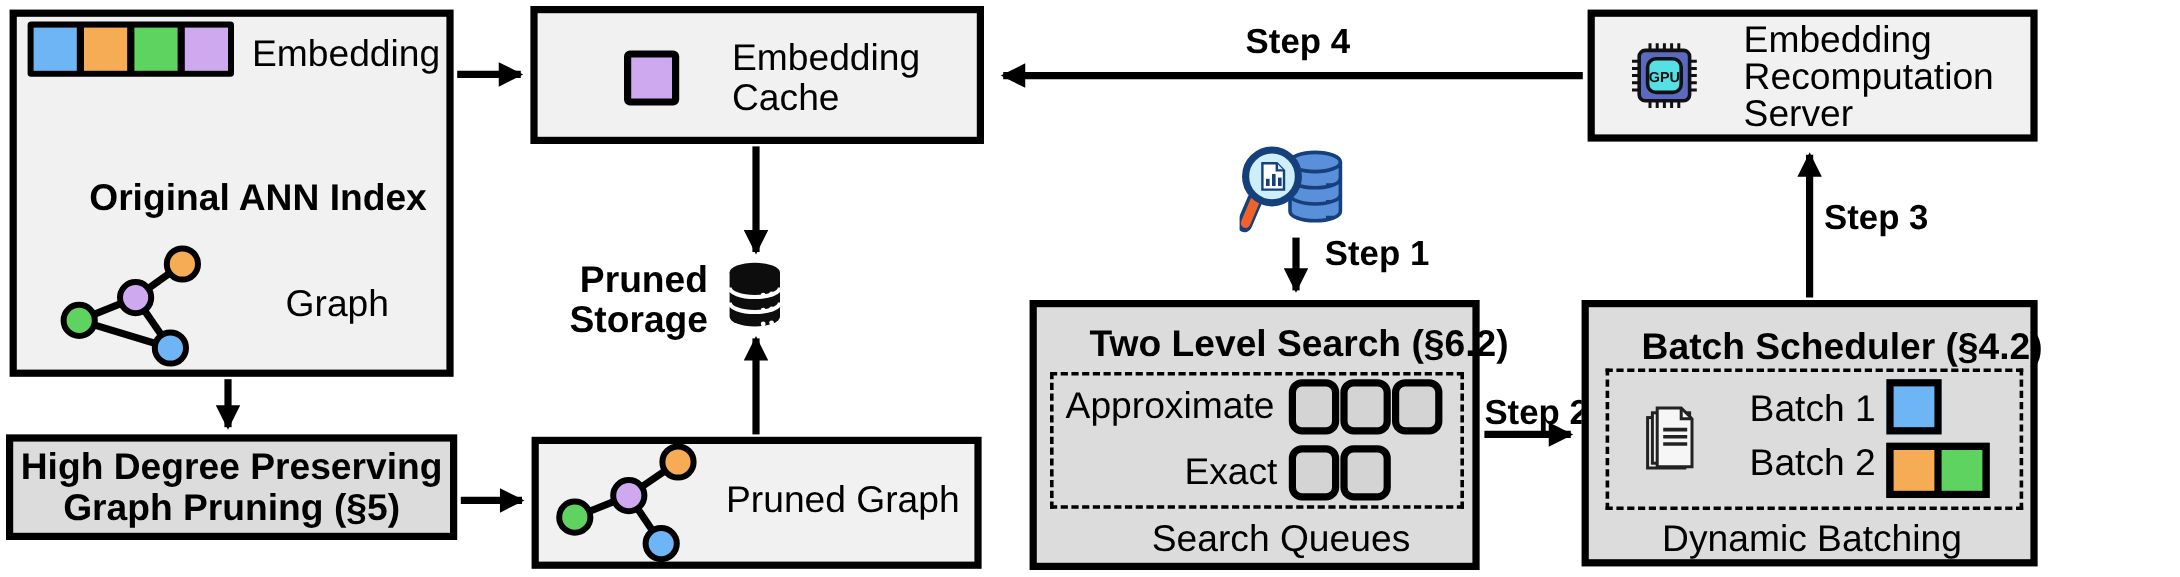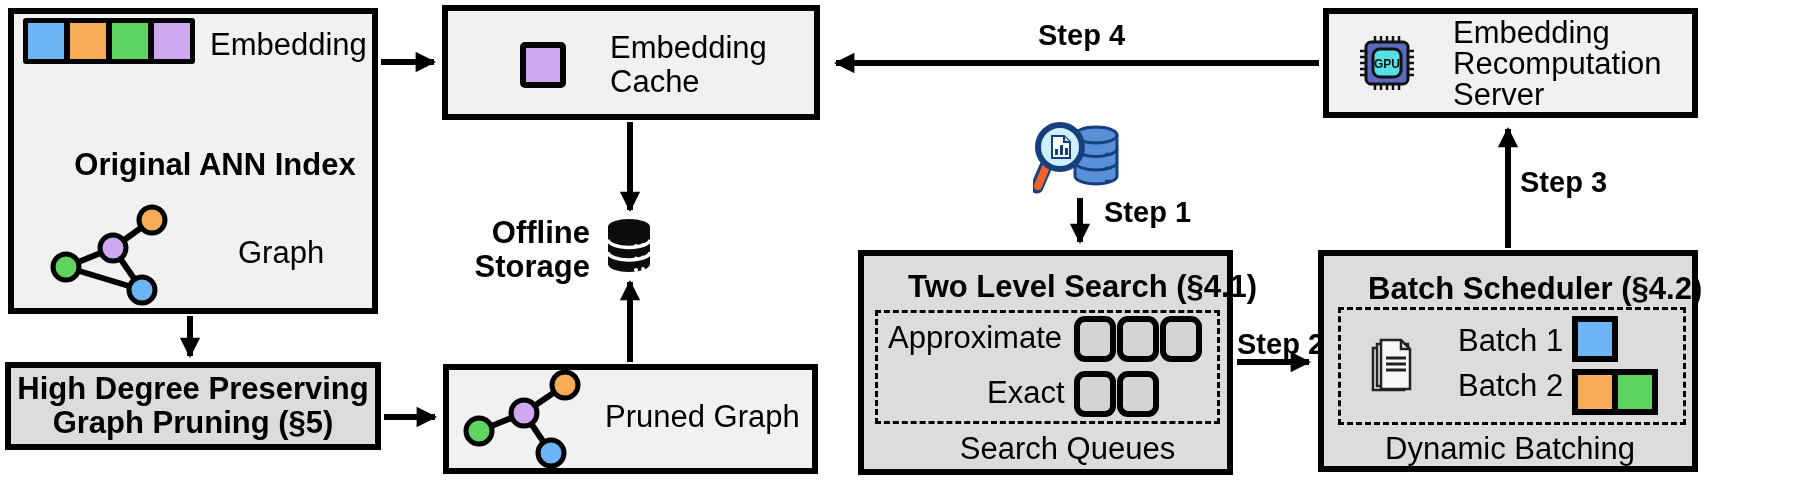--- a/index.html
+++ b/index.html
@@ -65,21 +65,21 @@
 
   <div class="box light" style="left:442px;top:5px;width:378px;height:115px;">
     <div class="a cacheSq" style="left:72px;top:31px;"></div>
     <div class="a" style="left:162px;top:20px;">
       <div class="t">Embedding</div>
       <div class="t">Cache</div>
     </div>
   </div>
 
   <div class="a t b" style="left:455px;top:216px;width:135px;text-align:right;">
-    <div>Offline</div>
+    <div>Pruned</div>
     <div>Storage</div>
   </div>
   <svg class="a" style="left:605px;top:218px;" width="50" height="56" viewBox="0 0 50 56">
     <path d="M3 9 L3 46 A21 8 0 0 0 45 46 L45 9 Z" fill="#0d0d0d"></path>
     <ellipse cx="24" cy="9" rx="21" ry="8" fill="#0d0d0d"></ellipse>
     <path d="M3 21.5 A21 8 0 0 0 45 21.5" stroke="#fff" stroke-width="3.5" fill="none"></path>
     <path d="M3 34 A21 8 0 0 0 45 34" stroke="#fff" stroke-width="3.5" fill="none"></path>
     <g fill="#fff">
       <circle cx="31" cy="28" r="2"></circle>
         <circle cx="38" cy="27" r="2"></circle>
@@ -126,21 +126,21 @@
     <path d="M31 20 v6 h6" fill="#CDEEFB" stroke="#16407C" stroke-width="2"></path>
     <g fill="#16407C">
       <rect x="22" y="33" width="3" height="6"></rect>
         <rect x="27" y="29" width="3" height="10"></rect>
         <rect x="32" y="32" width="3" height="7"></rect>
     </g>
   </svg>
   <div class="a step" style="left:1104px;top:196px;">Step 1</div>
 
   <div class="box dark" style="left:858px;top:250px;width:375px;height:225px;">
-    <div class="a t b ctr" style="top:14px;">Two Level Search (§4.1)</div>
+    <div class="a t b ctr" style="top:14px;">Two Level Search (§6.2)</div>
     <div class="dashed" style="left:11px;top:54px;width:345px;height:114px;">
       <div class="a t" style="left:10px;top:8px;">Approximate</div>
       <div class="a qrow" style="left:196px;top:3px;">
         <div class="qsq"></div>
         <div class="qsq"></div>
         <div class="qsq"></div>
       </div>
       <div class="a t" style="left:109px;top:63px;">Exact</div>
       <div class="a qrow" style="left:196px;top:58px;">
         <div class="qsq"></div>

